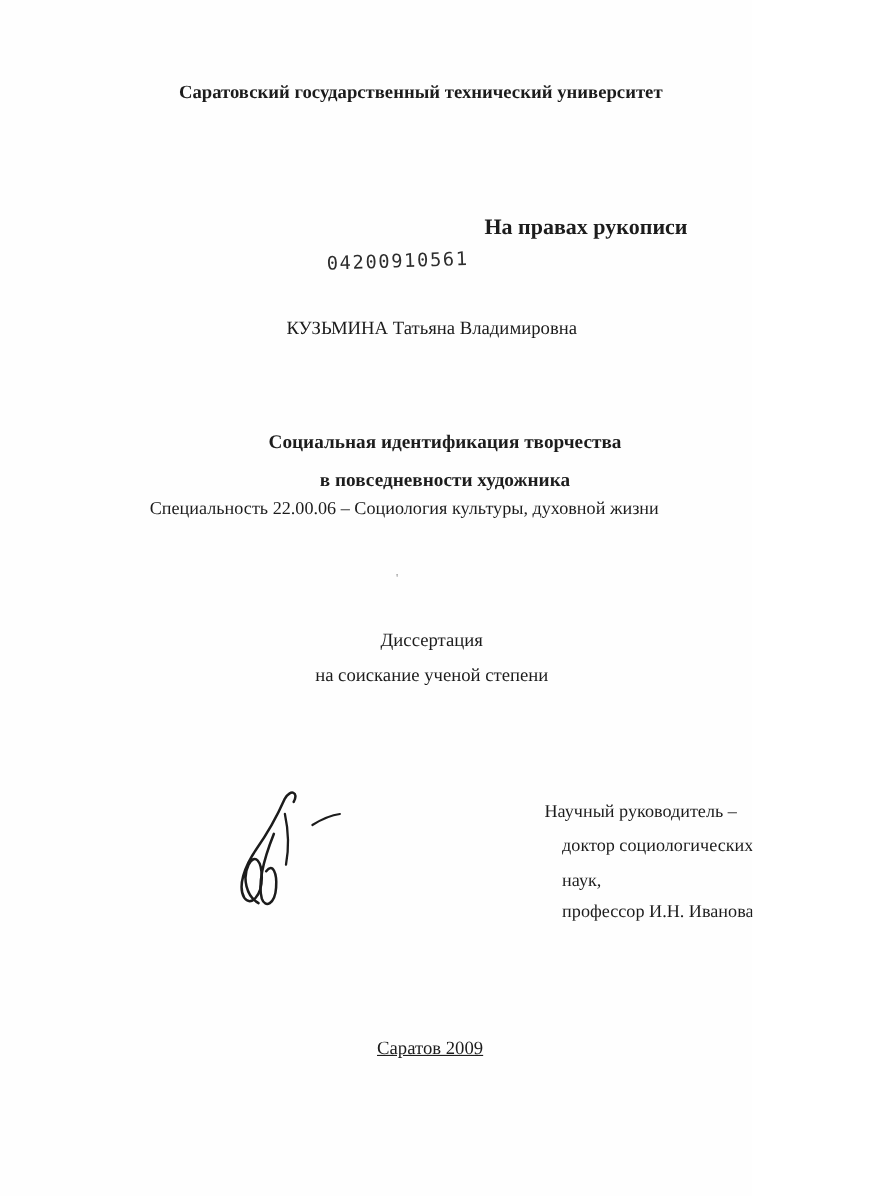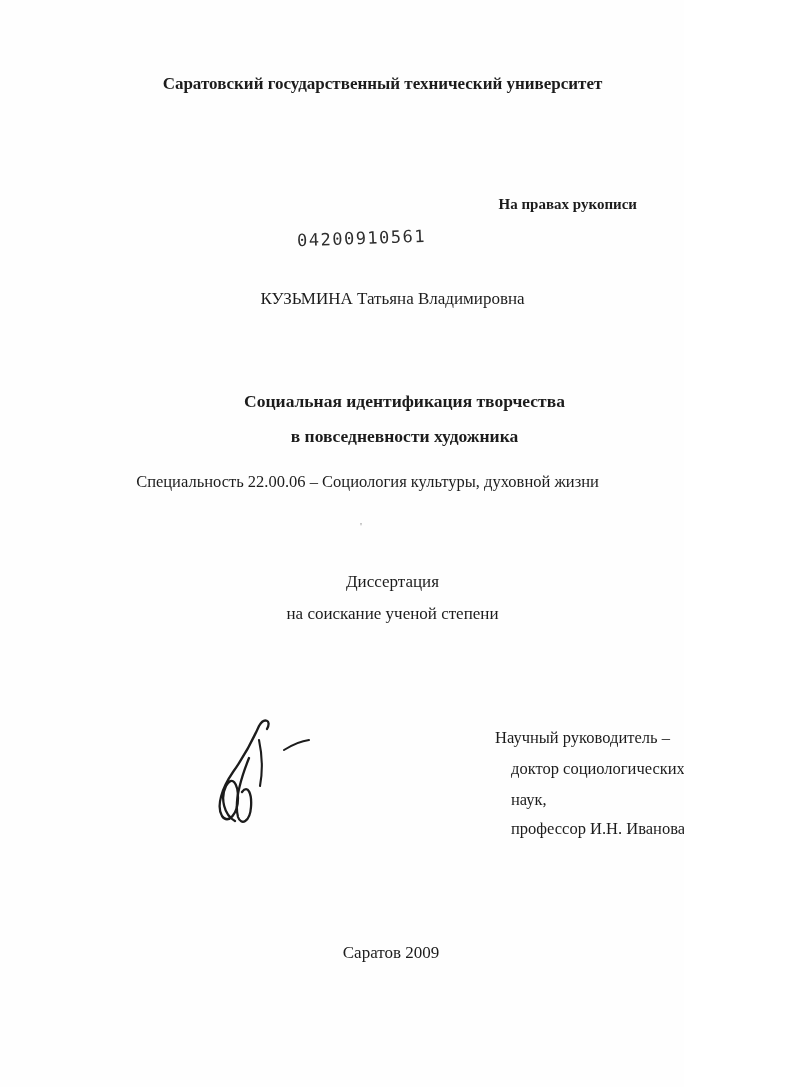--- a/index.html
+++ b/index.html
@@ -22,37 +22,37 @@
   }
   .centered {
     position: absolute;
     right: 0;
     text-align: center;
     white-space: nowrap;
   }
   .bold { font-weight: bold; }
 
   .university      { left: 81px;  top: 74px;  font-size: 17px; }
-  .manuscript-note { right: 47px; top: 196px; font-size: 15px; text-align: center; position: absolute; white-space: nowrap; font-weight: bold; }
+  .manuscript-note { right: 59px; top: 196px; font-size: 20px; text-align: center; position: absolute; white-space: nowrap; font-weight: bold; }
   .stamp-number    { left: 297px; top: 228px; font-size: 17px;
                      font-family: "DejaVu Sans Mono", monospace;
                      letter-spacing: 1.5px; color: #2e2e2e;
                      transform: rotate(-2deg); }
   .author          { left: 101px; top: 289px; font-size: 17px; }
   .title-block     { left: 125px; top: 384px; font-size: 17.5px; line-height: 35px; font-weight: bold; }
-  .specialty       { left: 51px;  top: 472px; font-size: 16.5px; }
+  .specialty       { left: 51px;  top: 452px; font-size: 16.5px; }
   .stray-mark      { left: 360px; top: 520px; font-size: 11px; color: #8a8a8a; }
   .diss-1          { left: 101px; top: 572px; font-size: 17px; }
   .diss-2          { left: 101px; top: 604px; font-size: 17px; }
   .diss-3          { left: 101px; top: 634px; font-size: 17px; }
   .supervisor-1    { left: 495px; top: 728px; font-size: 16.5px; }
   .supervisor-2    { left: 511px; top: 759px; font-size: 16.5px; }
   .supervisor-3    { left: 511px; top: 790px; font-size: 16.5px; text-align: center; }
   .supervisor-4    { left: 511px; top: 819px; font-size: 16.5px; }
-  .city-year       { left: 98px;  top: 943px; font-size: 17px; }
+  .city-year       { left: 98px;  top: 943px; font-size: 17px; text-decoration: underline; }
 
   .signature-wrap {
     position: absolute;
     left: 188px;
     top: 710px;
     width: 150px;
     height: 122px;
   }
   .signature-wrap svg { display: block; }
 </style>

